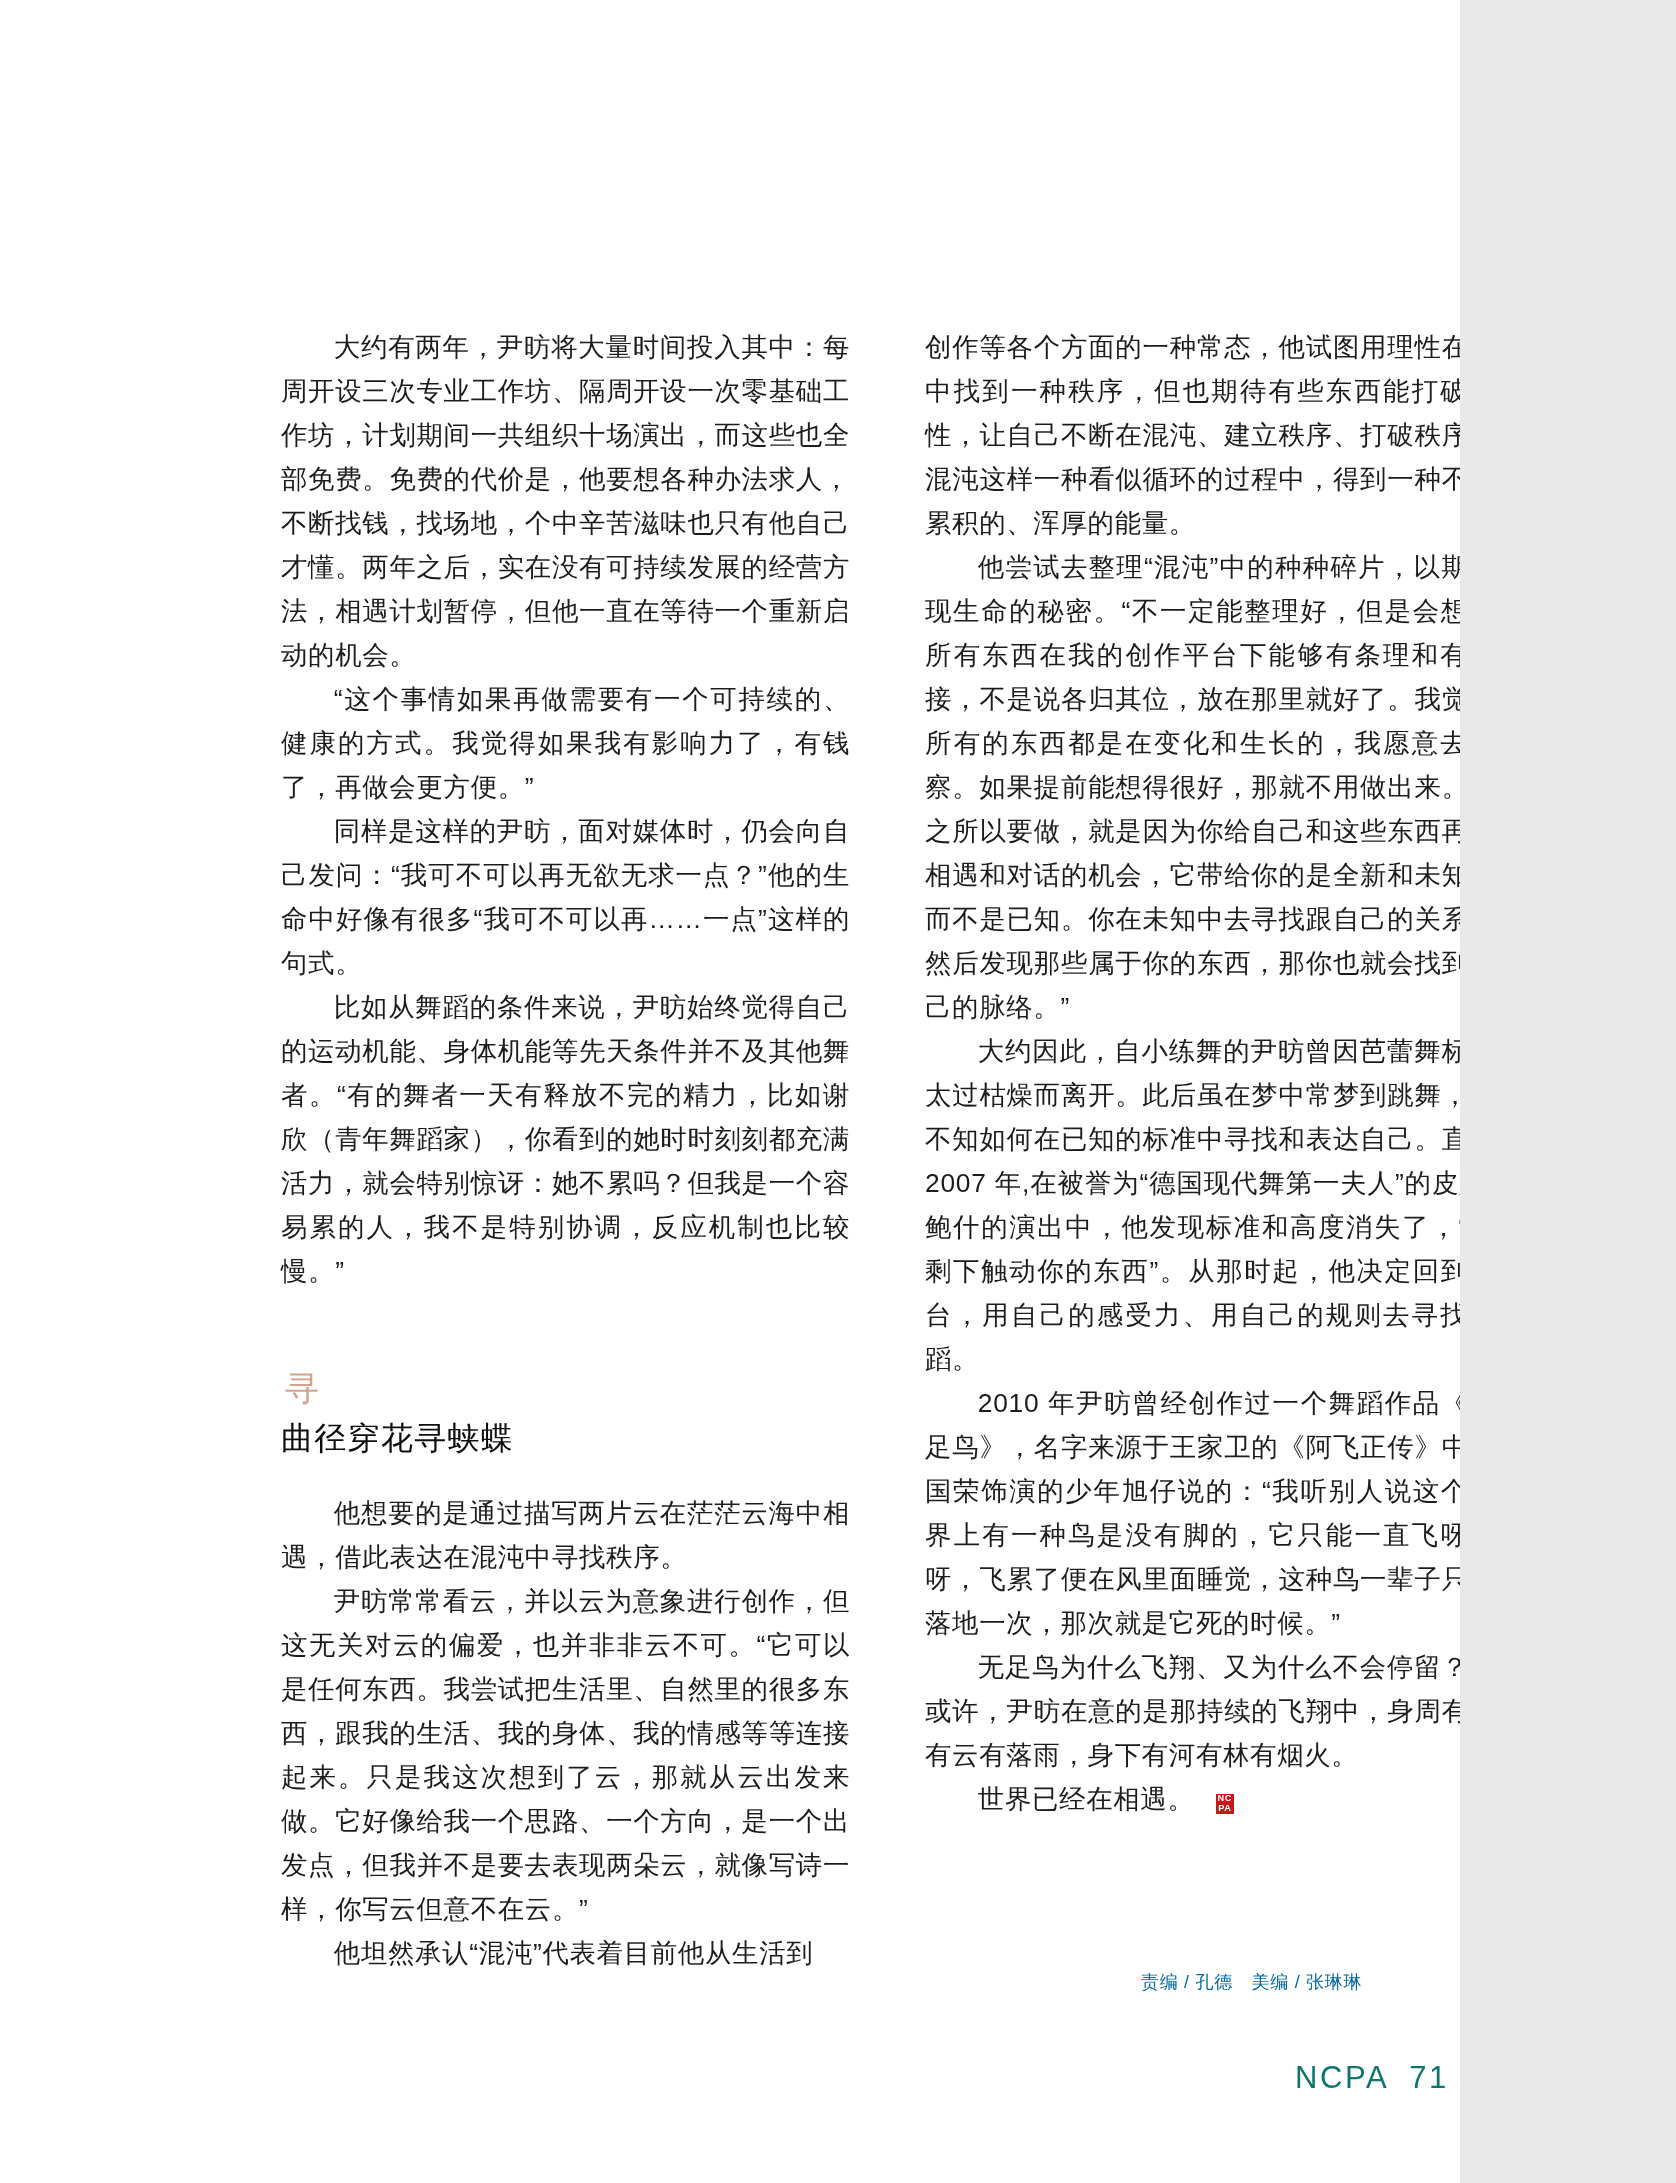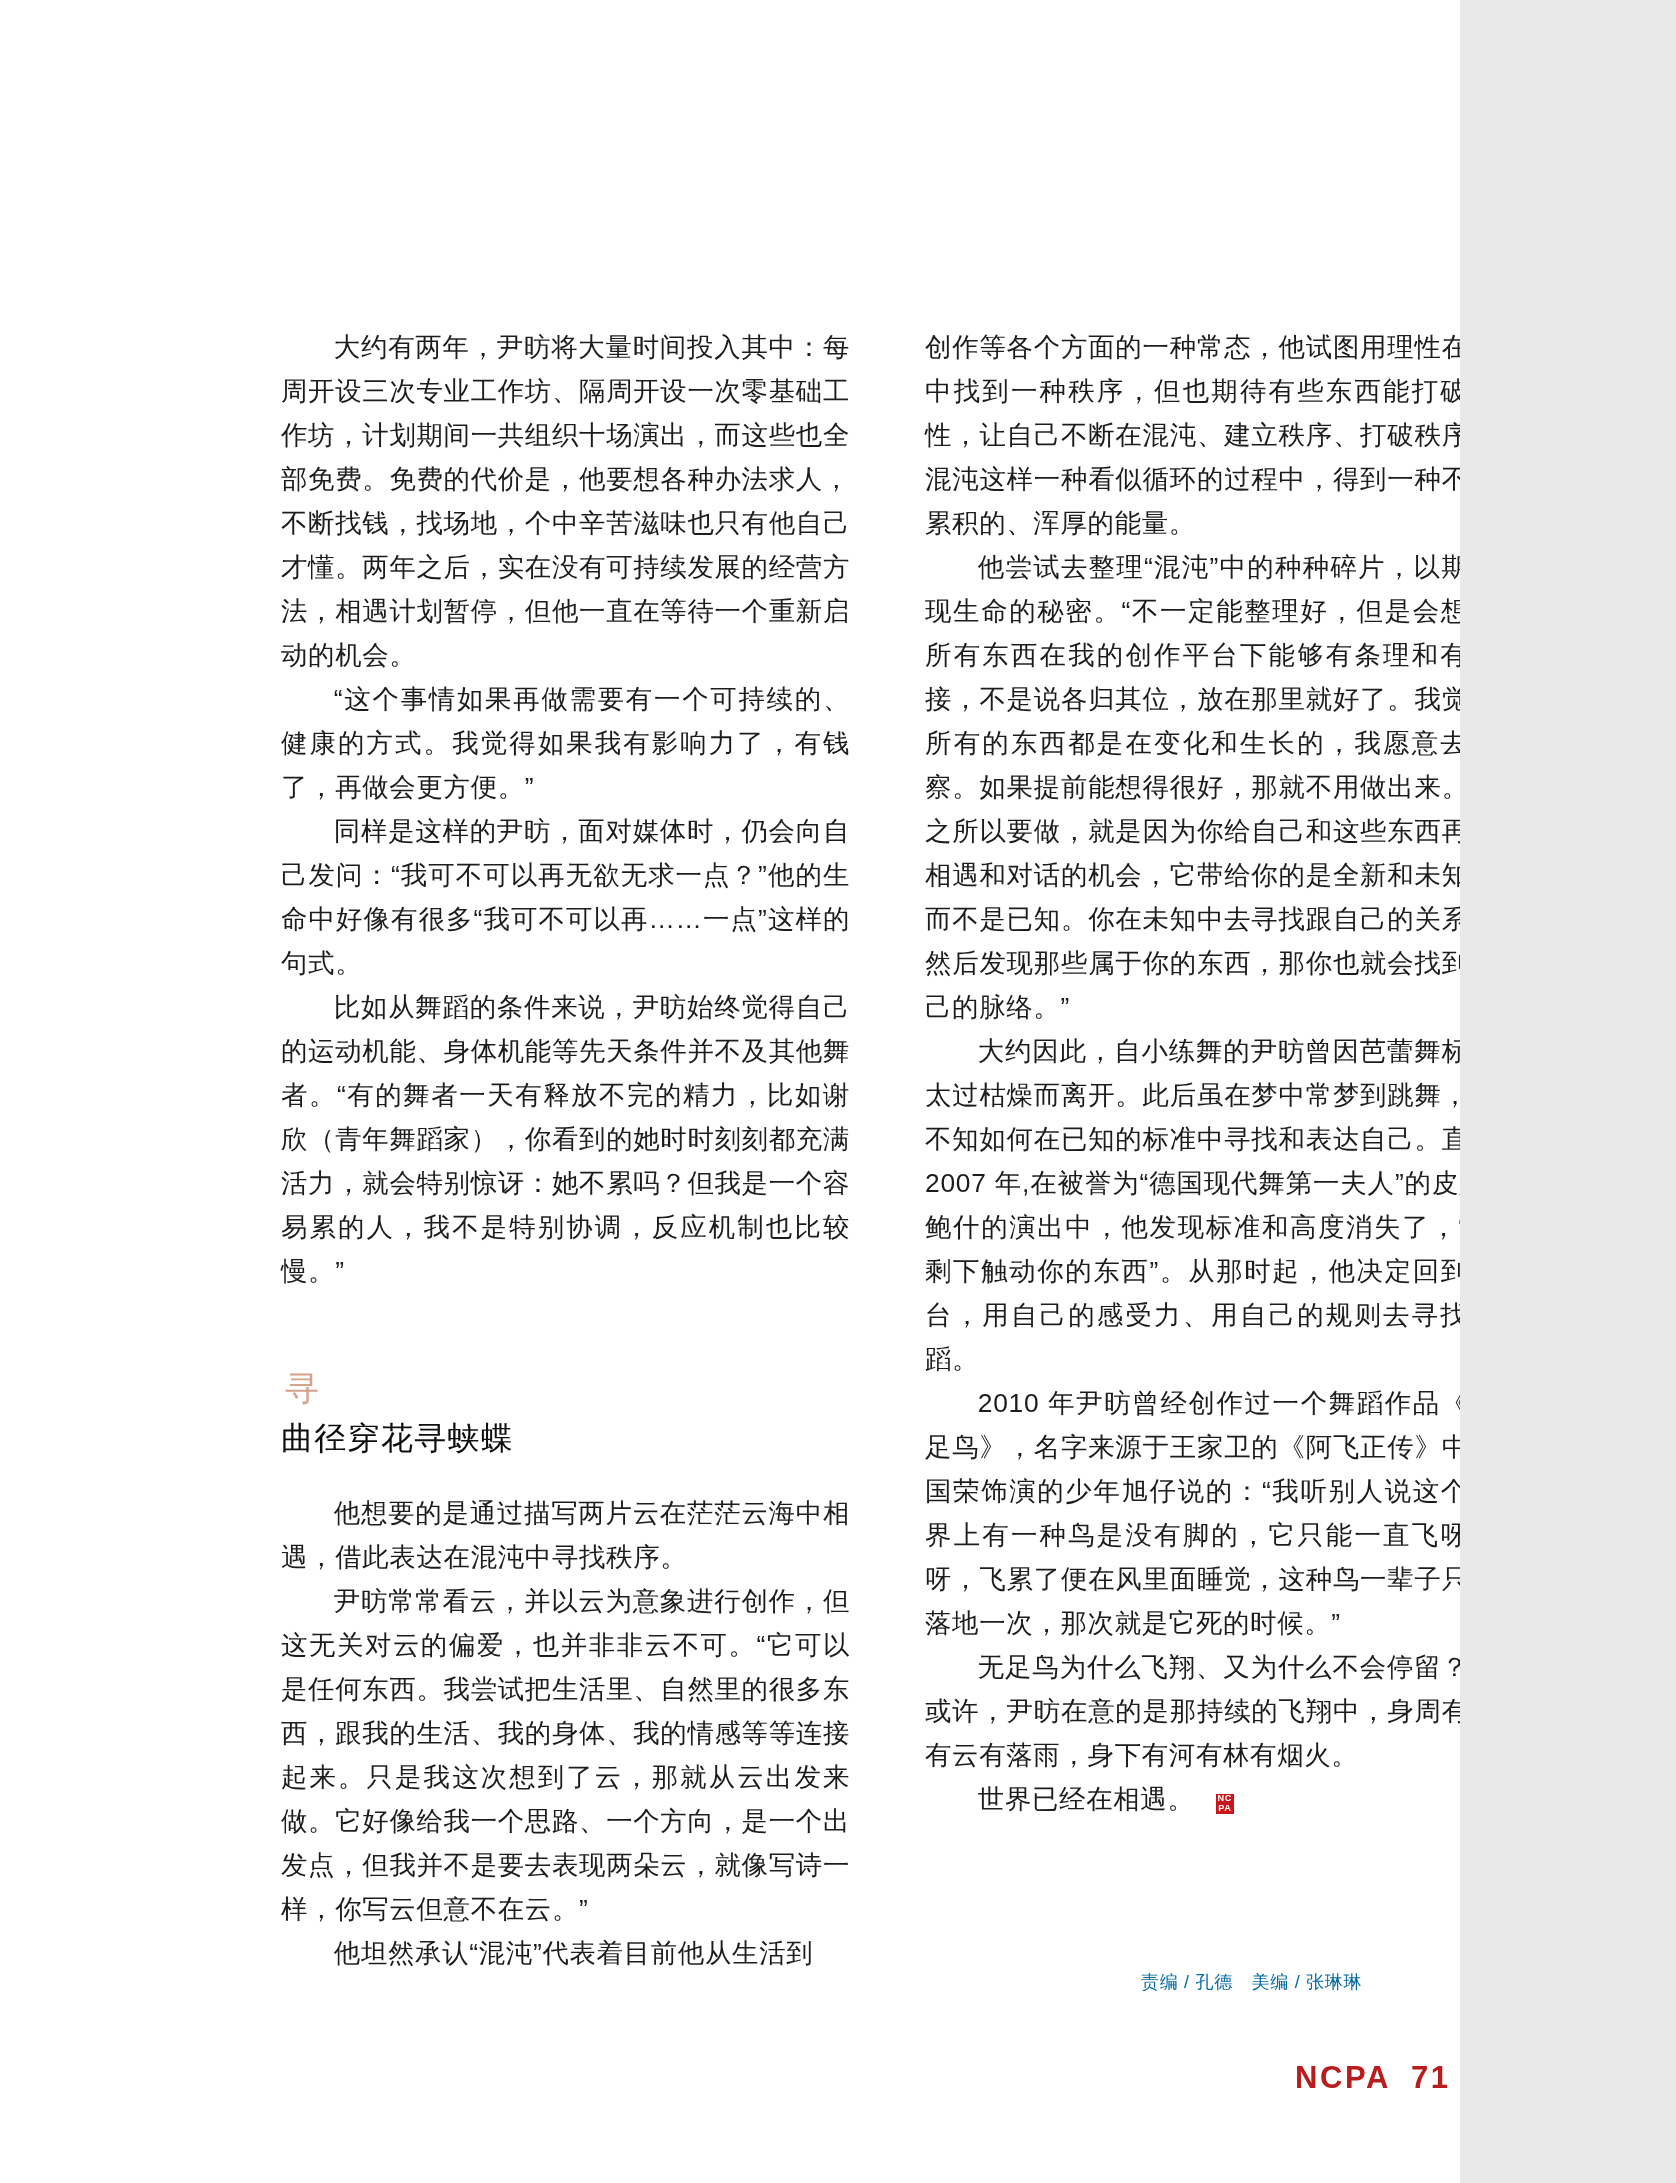--- a/index.html
+++ b/index.html
@@ -64,25 +64,24 @@
     font-size:18px;
     line-height:22.4px;
     color:#0369a1;
     letter-spacing:0.7px;
   }
   .page-footer{
     position:absolute;
     left:1295px;top:2061px;
     font-size:31px;
     line-height:34px;
-    color:#b91c1c;
+    color:#0f766e;
     letter-spacing:2.6px;
     display:flex;
     gap:20px;
-    font-weight:bold;
   }
 </style>
 </head>
 <body>
 
 <div class="page">
 
   <div class="column column-left">
     <p>大约有两年，尹昉将大量时间投入其中：每周开设三次专业工作坊、隔周开设一次零基础工作坊，计划期间一共组织十场演出，而这些也全部免费。免费的代价是，他要想各种办法求人，不断找钱，找场地，个中辛苦滋味也只有他自己才懂。两年之后，实在没有可持续发展的经营方法，相遇计划暂停，但他一直在等待一个重新启动的机会。</p>
     <p>“这个事情如果再做需要有一个可持续的、健康的方式。我觉得如果我有影响力了，有钱了，再做会更方便。”</p>

